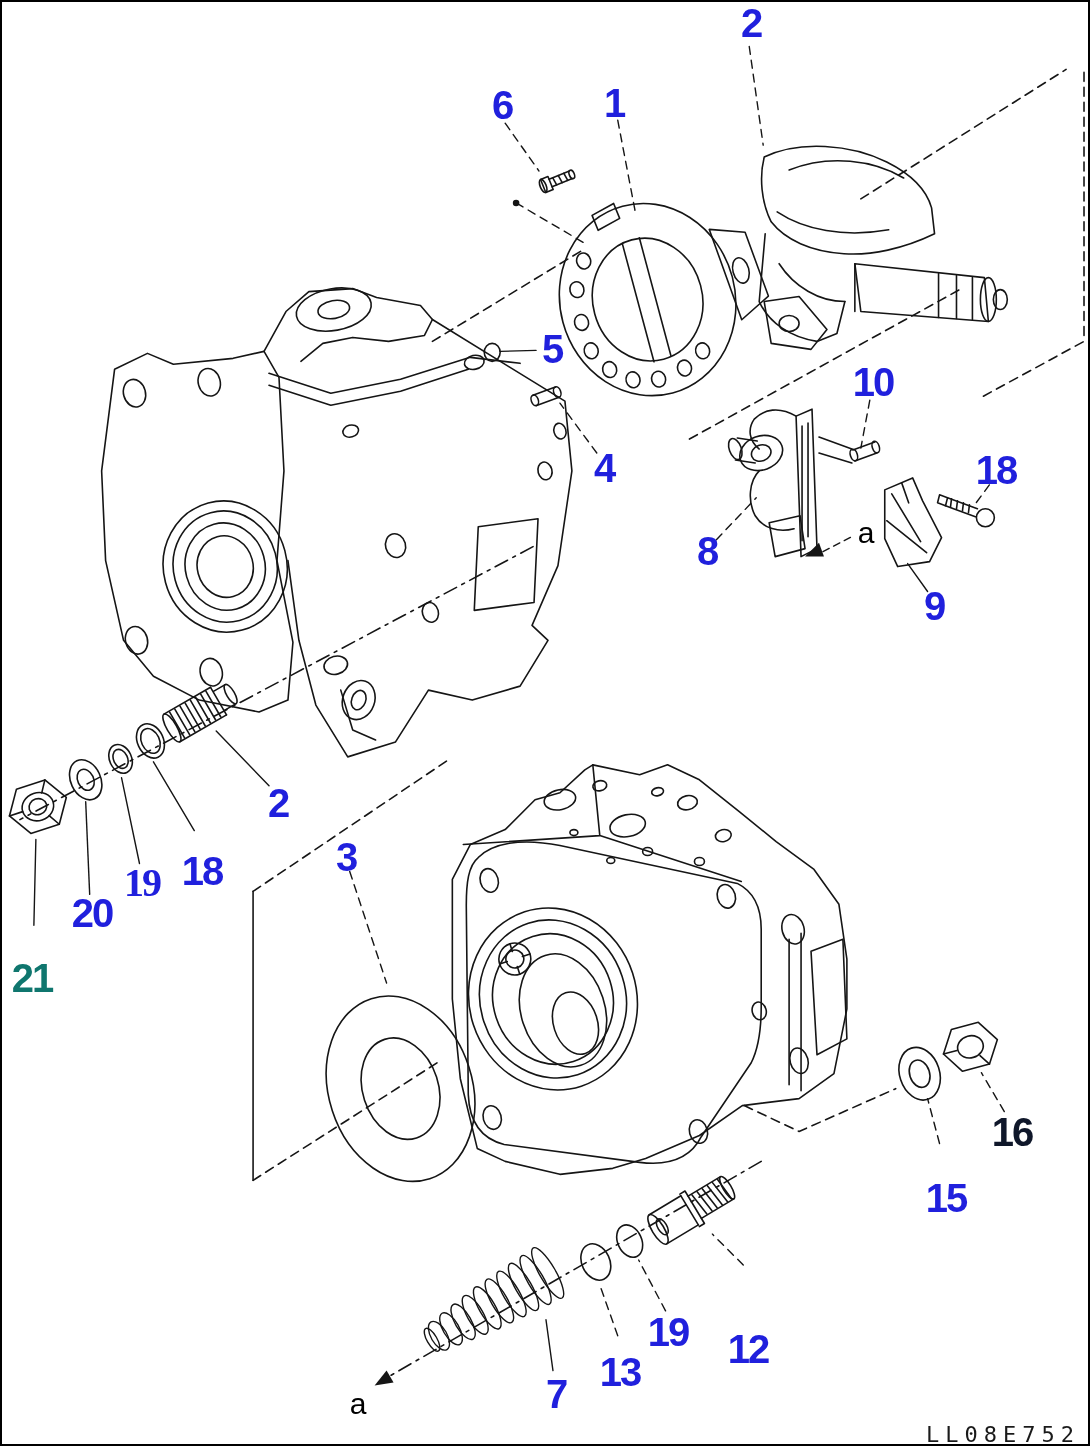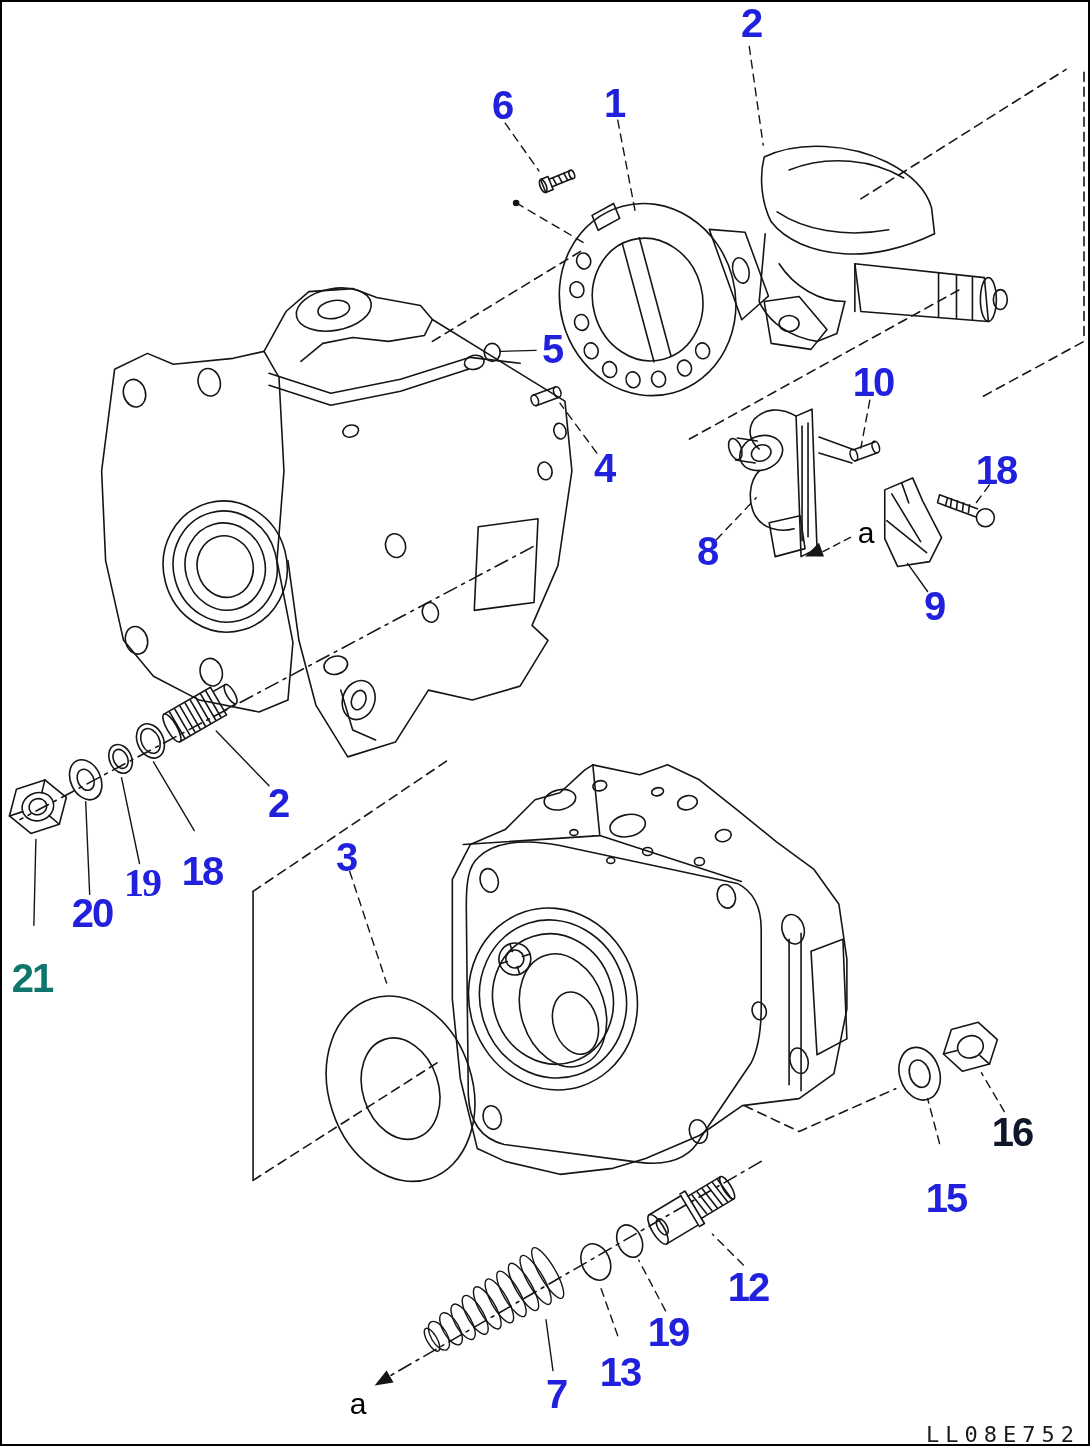--- a/index.html
+++ b/index.html
@@ -310,21 +310,21 @@
       <span class="callout" style="left: 749px; top: 21px; color: rgb(32, 32, 221);">2</span>
       <span class="callout" style="left: 344px; top: 855px; color: rgb(32, 32, 221);">3</span>
       <span class="callout" style="left: 602px; top: 466px; color: rgb(32, 32, 221);">4</span>
       <span class="callout" style="left: 550px; top: 347px; color: rgb(32, 32, 221);">5</span>
       <span class="callout" style="left: 500px; top: 103px; color: rgb(32, 32, 221);">6</span>
       <span class="callout" style="left: 554px; top: 1392px; color: rgb(32, 32, 221);">7</span>
       <span class="callout" style="left: 705px; top: 549px; color: rgb(32, 32, 221);">8</span>
       <span class="callout" style="left: 932px; top: 604px; color: rgb(32, 32, 221);">9</span>
       <span class="callout" style="left: 871px; top: 380px; color: rgb(32, 32, 221);">10</span>
       <span class="callout" style="left: 994px; top: 468px; color: rgb(32, 32, 221);">18</span>
-      <span class="callout" style="left: 746px; top: 1285px; color: rgb(32, 32, 221);">12</span>
+      <span class="callout" style="left: 746px; top: 1347px; color: rgb(32, 32, 221);">12</span>
       <span class="callout" style="left: 618px; top: 1355px; color: rgb(32, 32, 221); margin-top: 15px;">13</span>
       <span class="callout" style="left: 666px; top: 1330px; color: rgb(32, 32, 221);">19</span>
       <span class="callout" style="left: 944px; top: 1196px; color: rgb(32, 32, 221);">15</span>
       <span class="callout" style="left: 1010px; top: 1130px; color: #0f172a;">16</span>
       <span class="callout" style="left: 276px; top: 801px; color: rgb(32, 32, 221);">2</span>
       <span class="callout" style="left: 200px; top: 869px; color: rgb(32, 32, 221);">18</span>
       <span class="callout" style="left: 140px; top: 880px; color: rgb(32, 32, 221); font-family: Liberation Serif, serif;">19</span>
       <span class="callout" style="left: 90px; top: 911px; color: rgb(32, 32, 221);">20</span>
       <span class="callout" style="left: 30px; top: 976px; color: #0f766e;">21</span>
       <span class="marker" style="left: 864px; top: 531px;">a</span>

